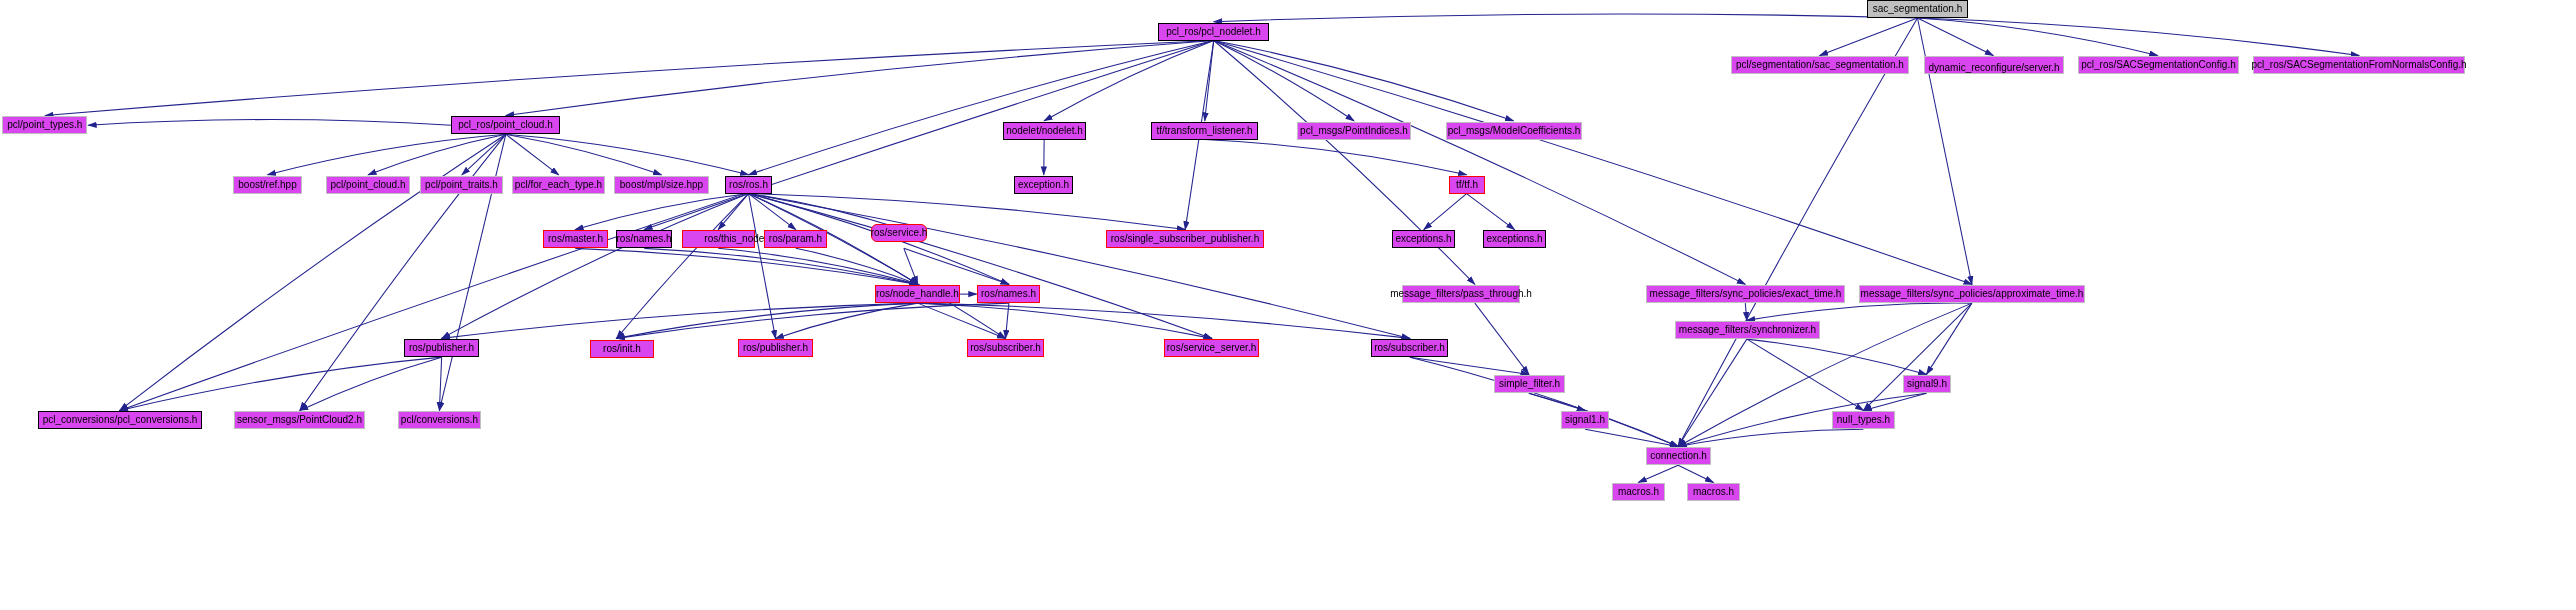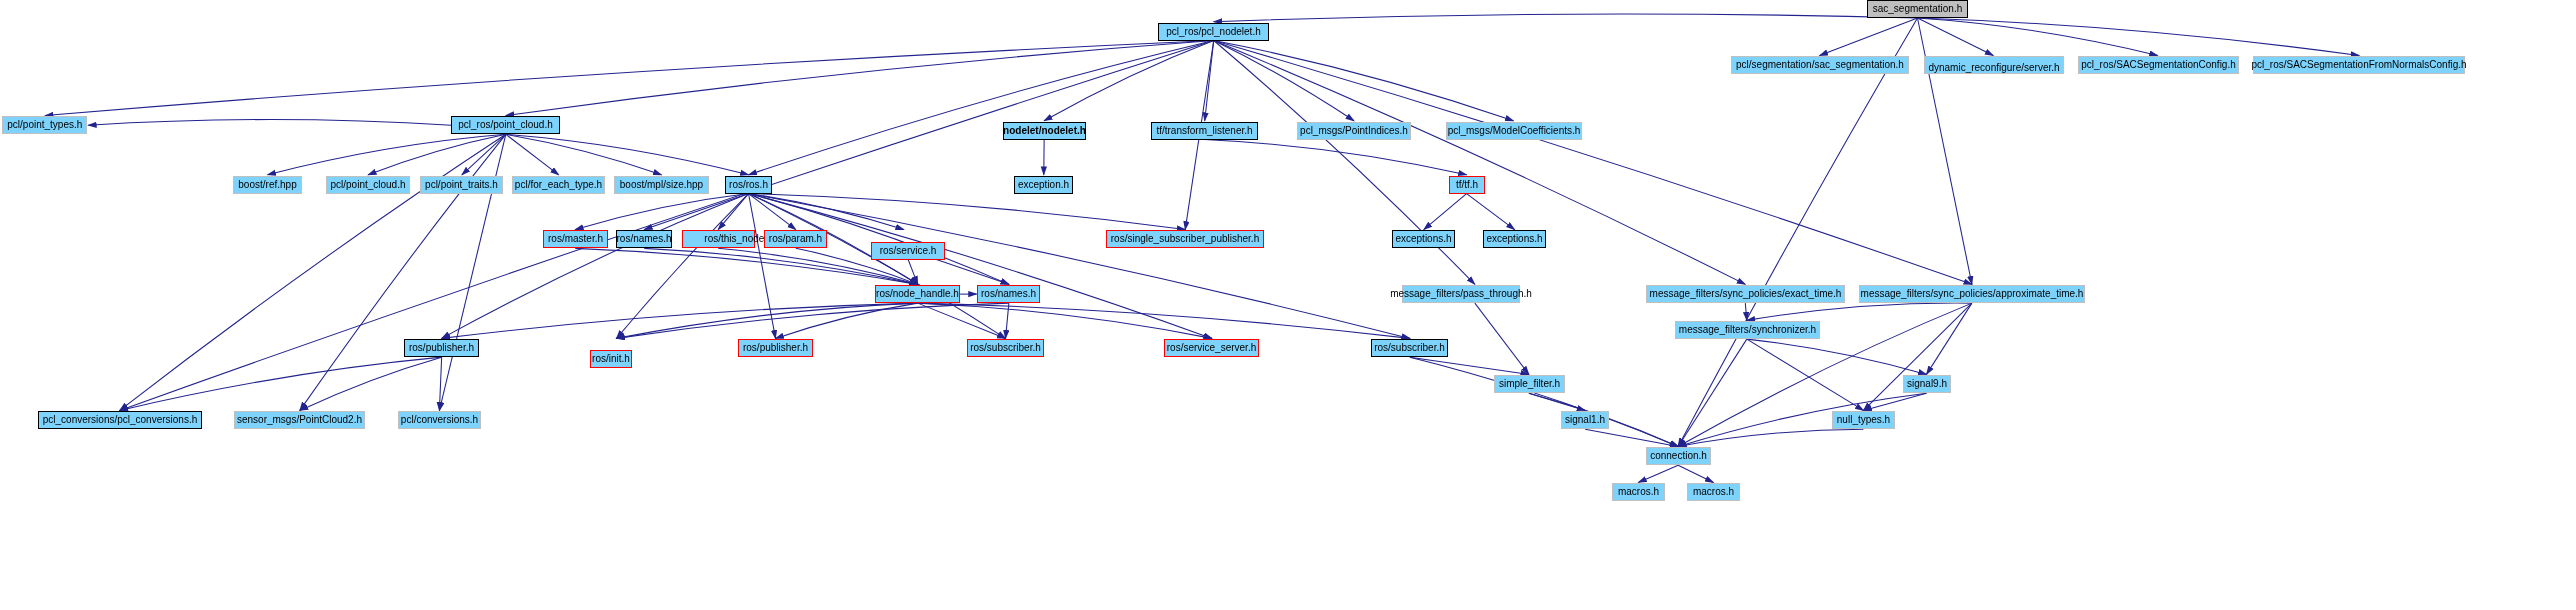--- a/index.html
+++ b/index.html
@@ -1,21 +1,21 @@
 <!DOCTYPE html>
 <html style="font-size:12px"><head>
 <meta charset="utf-8">
 <style>
   html,body{margin:0;padding:0;background:#ffffff;}
   body{font-family:"Liberation Sans","DejaVu Sans",sans-serif;}
   #graph{position:relative;width:2576px;height:610px;background:#ffffff;overflow:hidden;}
   #edges{position:absolute;left:0;top:0;width:2576px;height:610px;}
   .node{position:absolute;box-sizing:border-box;display:flex;align-items:center;
         justify-content:center;white-space:nowrap;height:18px;font-size:10px;
-        line-height:1;color:#000000;background:#7dd3fc;border:0.8px solid #c0c0c0;}
+        line-height:1;color:#000000;background:#d946ef;border:0.8px solid #c0c0c0;}
   .node.black{border:0.8px solid #000000;}
   .node.red{border:0.8px solid #ff0000;}
   .node.root{border:0.8px solid #000000;background:#bfbfbf;}
   .node span{pointer-events:none;}
 </style>
 </head>
 <body>
 
 <div id="graph">
   <svg id="edges" xmlns="http://www.w3.org/2000/svg" viewBox="0 0 3432 813">
@@ -128,21 +128,21 @@
     </div>
     <div class="node black" style="left: 1158px; top: 22.5px; width: 111px;">
       <span>pcl_ros/pcl_nodelet.h</span>
     </div>
     <div class="node" style="left: 2.3px; top: 116px; width: 85px;">
       <span>pcl/point_types.h</span>
     </div>
     <div class="node black" style="left: 451px; top: 116px; width: 109px;">
       <span>pcl_ros/point_cloud.h</span>
     </div>
-    <div class="node black" style="left: 1003px; top: 122px; width: 83px; font-weight: bold;">
+    <div class="node black" style="left: 1003px; top: 122px; width: 83px;">
       <span>nodelet/nodelet.h</span>
     </div>
     <div class="node black" style="left: 1151px; top: 122px; width: 107px;">
       <span>tf/transform_listener.h</span>
     </div>
     <div class="node" style="left: 1297px; top: 122px; width: 114px;">
       <span>pcl_msgs/PointIndices.h</span>
     </div>
     <div class="node" style="left: 1446px; top: 122px; width: 136px;">
       <span>pcl_msgs/ModelCoefficients.h</span>
@@ -176,21 +176,21 @@
     </div>
     <div class="node black" style="left: 616px; top: 230px; width: 56px;">
       <span>ros/names.h</span>
     </div>
     <div class="node red" style="left: 682px; top: 230px; width: 73px; padding-left: 40px;">
       <span>ros/this_node.h</span>
     </div>
     <div class="node red" style="left: 764px; top: 230px; width: 63px;">
       <span>ros/param.h</span>
     </div>
-    <div class="node red" style="left: 871px; top: 242px; width: 74px;">
+    <div class="node red" style="left: 871px; top: 224px; width: 56px; border-radius: 6px;">
       <span>ros/service.h</span>
     </div>
     <div class="node red" style="left: 1106px; top: 230px; width: 158px;">
       <span>ros/single_subscriber_publisher.h</span>
     </div>
     <div class="node black" style="left: 1392px; top: 230px; width: 63px;">
       <span>exceptions.h</span>
     </div>
     <div class="node black" style="left: 1483px; top: 230px; width: 63px;">
       <span>exceptions.h</span>
@@ -209,21 +209,21 @@
     </div>
     <div class="node red" style="left: 977px; top: 285px; width: 63px;">
       <span>ros/names.h</span>
     </div>
     <div class="node" style="left: 1675px; top: 321px; width: 145px;">
       <span>message_filters/synchronizer.h</span>
     </div>
     <div class="node black" style="left: 404px; top: 339px; width: 75px;">
       <span>ros/publisher.h</span>
     </div>
-    <div class="node red" style="left: 590px; top: 350px; width: 42px; justify-content: center;">
+    <div class="node red" style="left: 590px; top: 340px; width: 64px; justify-content: center;">
       <span>ros/init.h</span>
     </div>
     <div class="node red" style="left: 738px; top: 339px; width: 75px;">
       <span>ros/publisher.h</span>
     </div>
     <div class="node red" style="left: 967px; top: 339px; width: 77px;">
       <span>ros/subscriber.h</span>
     </div>
     <div class="node red" style="left: 1164px; top: 339px; width: 95px;">
       <span>ros/service_server.h</span>

